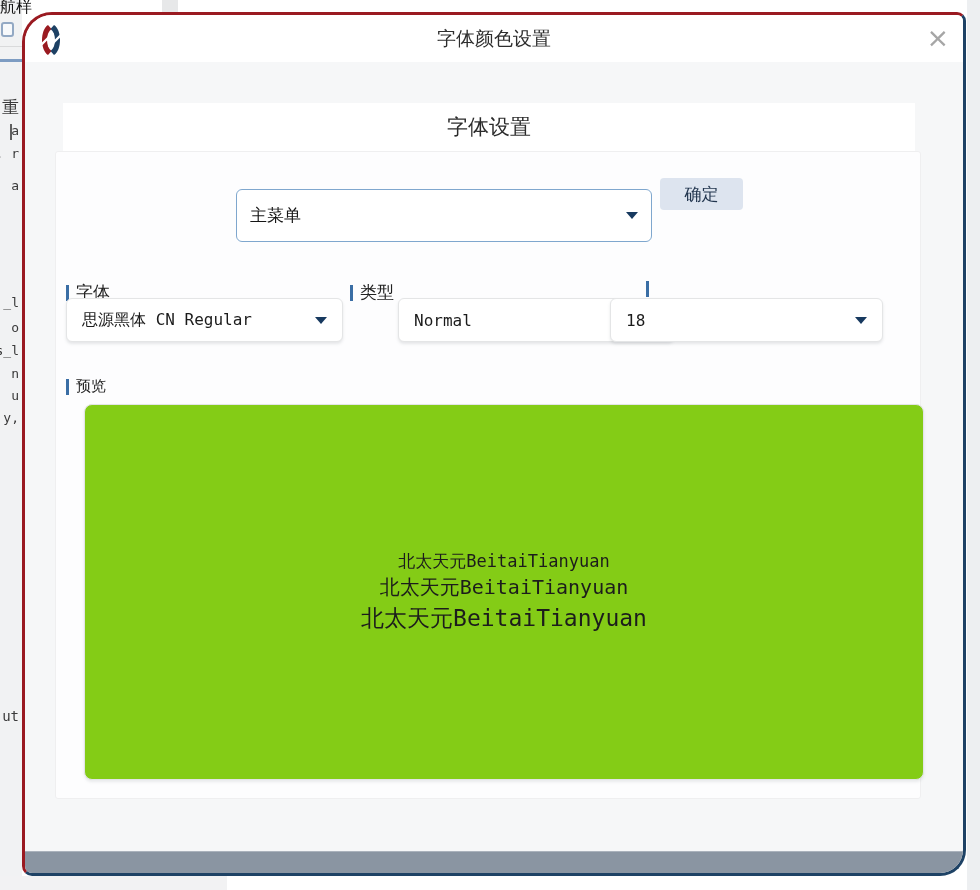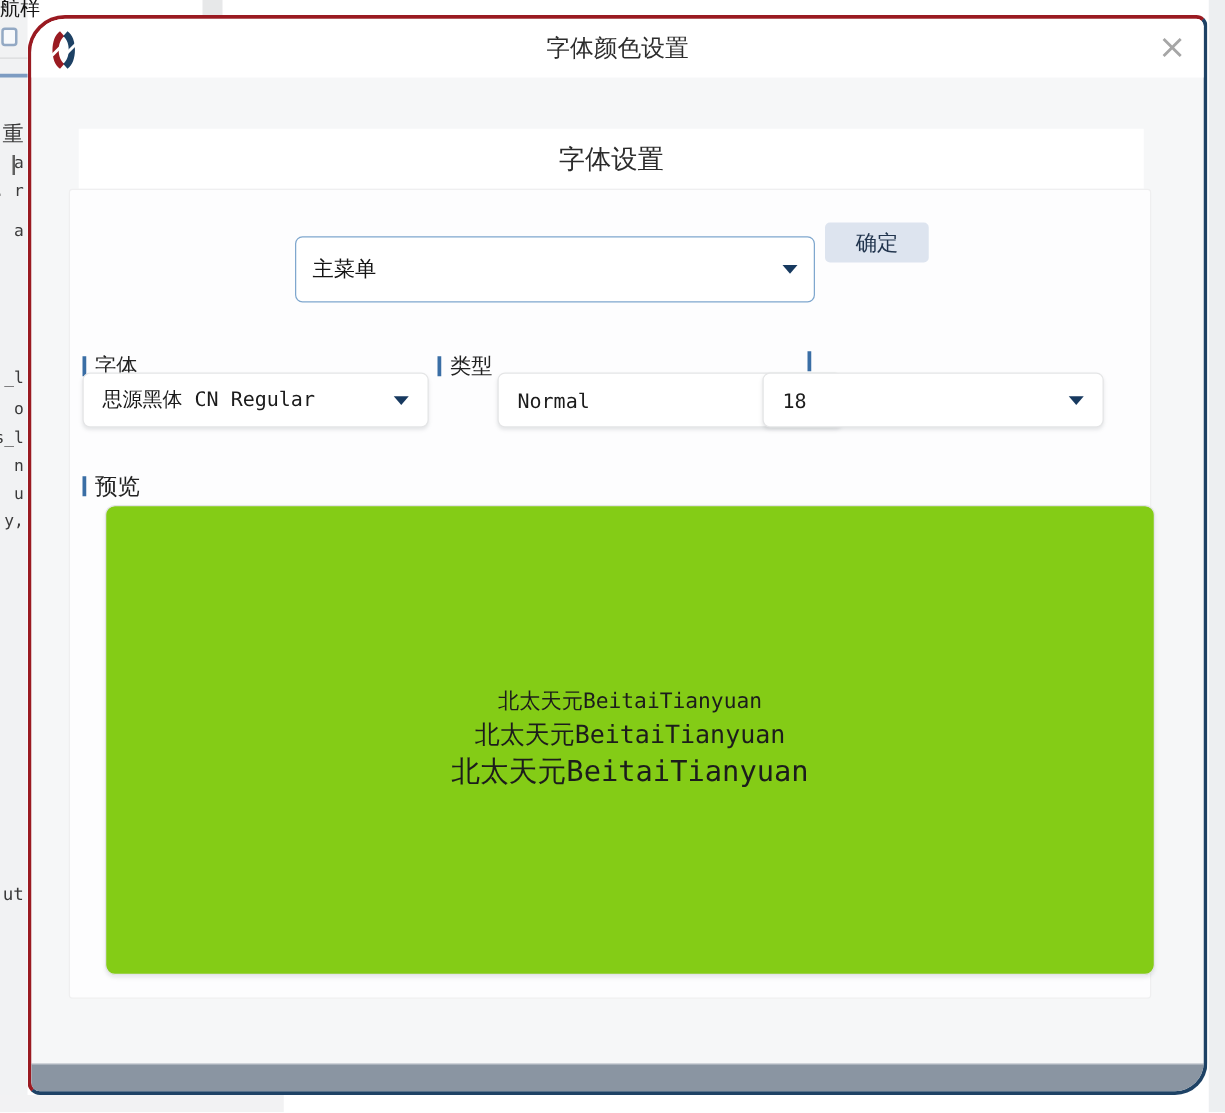--- a/index.html
+++ b/index.html
@@ -66,21 +66,21 @@
   .select { position:absolute; top:146px; height:44px; background:#ffffff;
             border:1px solid #e4e5e6; border-radius:6px;
             box-shadow:0 2px 3px rgba(120,125,135,.18);
             display:flex; align-items:center; justify-content:space-between;
             padding:0 15px; font-size:16px; color:#1b1b1b;
             font-family:"DejaVu Sans Mono", monospace; }
   .sel-font  { left:10px;  width:277px; }
   .sel-style { left:294px; width:276px;margin-left:48px; }
   .sel-size  { left:554px; width:273px; }
   .preview-label { position:absolute; top:225px; left:10px; display:flex; align-items:center;
-                   font-size:18px; color:#222222; font-family:"Liberation Serif", serif; }
+                   font-size:15px; color:#222222; font-family:"Liberation Serif", serif; }
   .preview-box { position:absolute; left:28px; top:252px; width:840px; height:376px;
                  background:#84cc16; border:1px solid #e3e4e6; border-radius:8px;
                  box-shadow:0 2px 3px rgba(120,125,135,.15);
                  display:flex; flex-direction:column; align-items:center; justify-content:center; }
   .pv { color:#1c1c1c; font-family:"DejaVu Sans Mono", monospace; line-height:1.45; }
   .pv1 { font-size:17px; } .pv2 { font-size:20px; } .pv3 { font-size:23px; }
   .bottombar { position:absolute; left:0; right:0; bottom:0; height:22px;
                background:#8a95a2; border-top:1px solid #aab2bc; }
 </style>
 </head>

